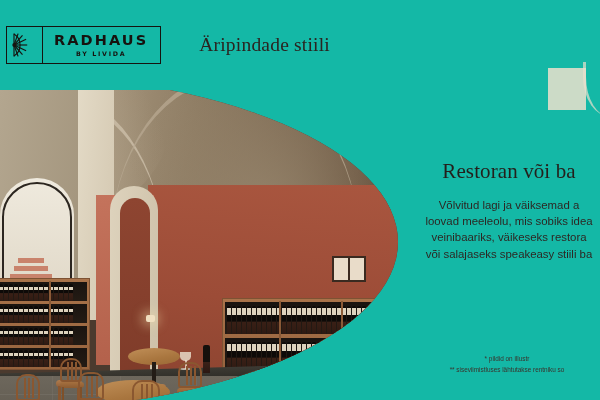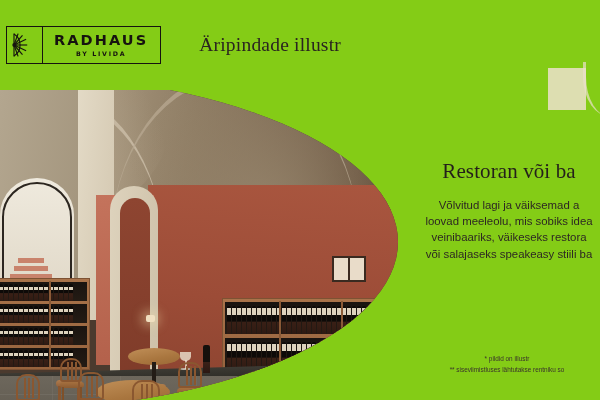--- a/index.html
+++ b/index.html
@@ -10,21 +10,21 @@
     width: 600px;
     height: 400px;
     overflow: hidden;
     font-family: "Liberation Sans", sans-serif;
     background: #f2e6d8;
   }
   #slide {
     position: relative;
     width: 600px;
     height: 400px;
-    background: #84cc16;
+    background: #14b8a6;
     overflow: hidden;
   }
 
   
   #watermark {
     position: absolute;
     left: 548px;
     top: 68px;
     width: 38px;
     height: 42px;
@@ -470,21 +470,21 @@
             <line x1="2" y1="1.6" x2="2" y2="24.4"></line>
           </g>
           <circle cx="2.4" cy="13" r="2.1" fill="#16130f"></circle>
         </svg>
       </div>
       <div id="logo-words">
         <div id="logo-name">RADHAUS</div>
         <div id="logo-sub">BY LIVIDA</div>
       </div>
     </div>
-    <div id="header-title">Äripindade illustr</div>
+    <div id="header-title">Äripindade stiili</div>
   </div>
 
   <div id="photo-wrap">
     <div id="photo">
 
       <div class="vault-base"></div>
       <div class="vault-arc va1"></div>
       <div class="va2b"></div>
       <div class="vault-rib rib1"></div>
       <div class="vault-rib rib2"></div>

